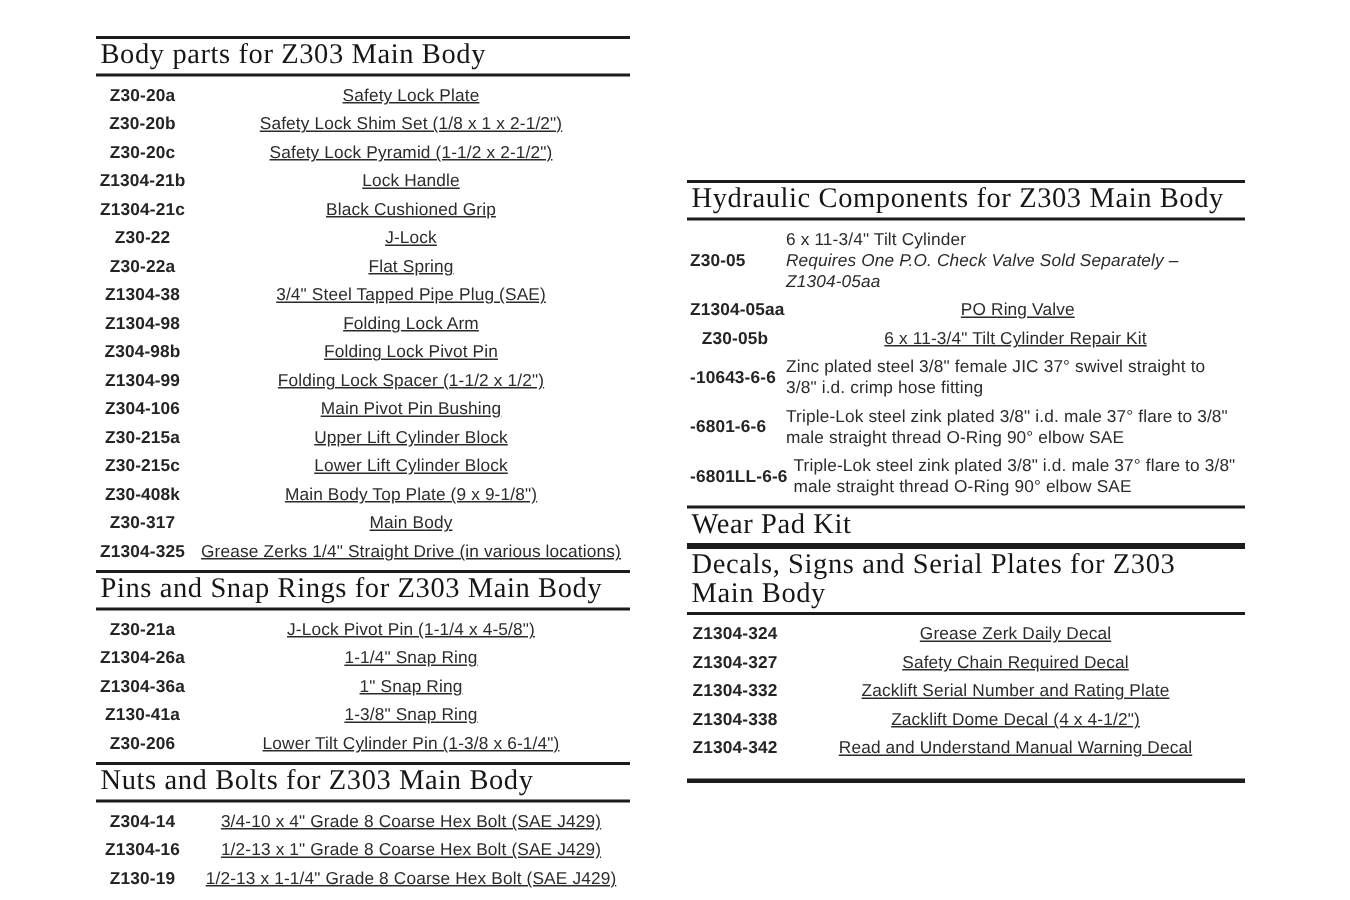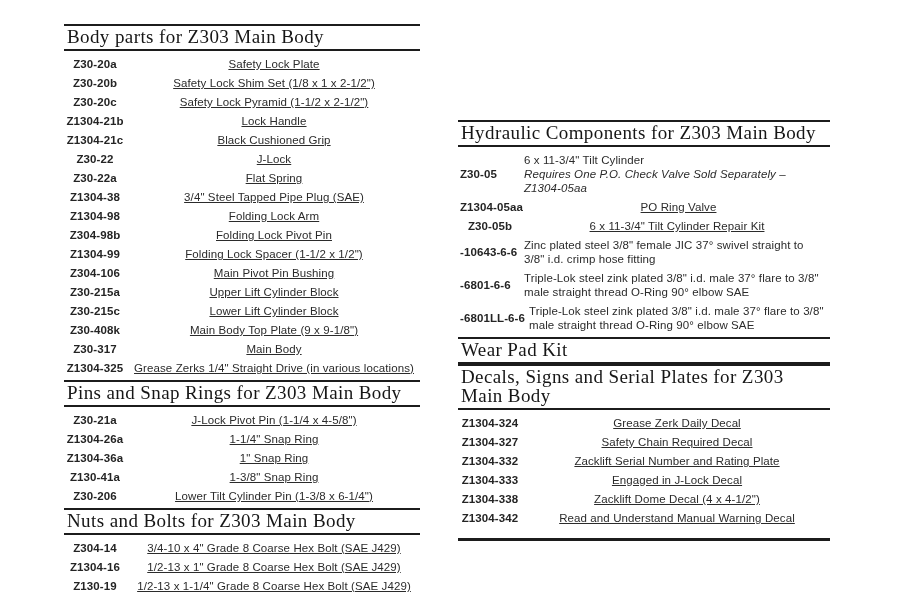--- a/index.html
+++ b/index.html
@@ -313,26 +313,20 @@
           <div class="ln">Safety Chain Required Decal</div>
         </div>
       </div>
       <div class="row single">
         <span class="part">Z1304-332</span>
         <div class="desc">
           <div class="ln">Zacklift Serial Number and Rating Plate</div>
         </div>
       </div>
       <div class="row single">
-        <span class="part">Z1304-333</span>
-        <div class="desc">
-          <div class="ln">Engaged in J-Lock Decal</div>
-        </div>
-      </div>
-      <div class="row single">
         <span class="part">Z1304-338</span>
         <div class="desc">
           <div class="ln">Zacklift Dome Decal (4 x 4-1/2")</div>
         </div>
       </div>
       <div class="row single">
         <span class="part">Z1304-342</span>
         <div class="desc">
           <div class="ln">Read and Understand Manual Warning Decal</div>
         </div>

